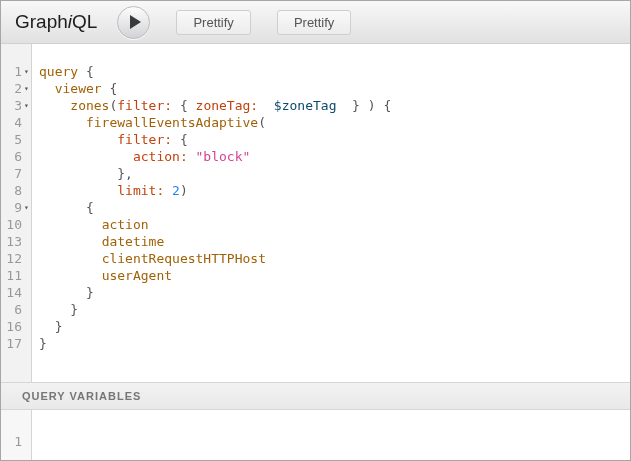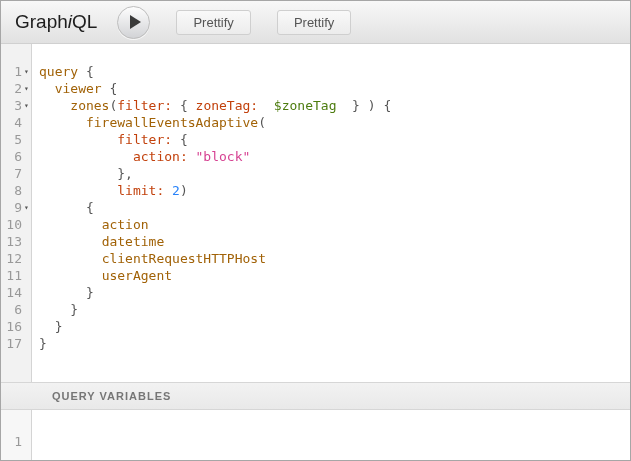--- a/index.html
+++ b/index.html
@@ -37,31 +37,31 @@
   .gutter-row { height:17px; display:flex; }
   .ln { width:21px; text-align:right; color:#999; }
   .fold { width:9px; font-size:8px; color:#555; text-align:center;
           line-height:17px; cursor:pointer; }
   .code { padding:19px 0 0 7px; white-space:pre; flex:1; overflow:hidden; }
   .code-line { height:17px; }
 
   .tok-keyword   { color:#a16207; }
   .tok-property  { color:#a16207; }
   .tok-attribute { color:#c2410c; }
-  .tok-variable  { color:#4d7c0f; }
+  .tok-variable  { color:#0c4a6e; }
   .tok-string    { color:#D64292; }
   .tok-number    { color:#2882F9; }
   .tok-punct     { color:#555555; }
 
   
   .vars-title { flex:0 0 28px; background:linear-gradient(#f2f2f2,#e9e9e9);
                 border-top:1px solid #d6d6d6; border-bottom:1px solid #d6d6d6;
                 color:#767676; font-size:11px; font-weight:bold;
                 letter-spacing:1px; display:flex; align-items:center;
-                padding-left:51px; }
+                padding-left:21px; }
   .vars-editor { flex:0 0 50px; display:flex; background:#fff; overflow:hidden; }
   .vars-editor .gutter { padding-top:23px; background:#f7f7f7; }
   .vars-editor .code { padding-top:23px; }
 </style>
 </head>
 <body>
 
 <div class="app">
 
   <div class="topbar">

